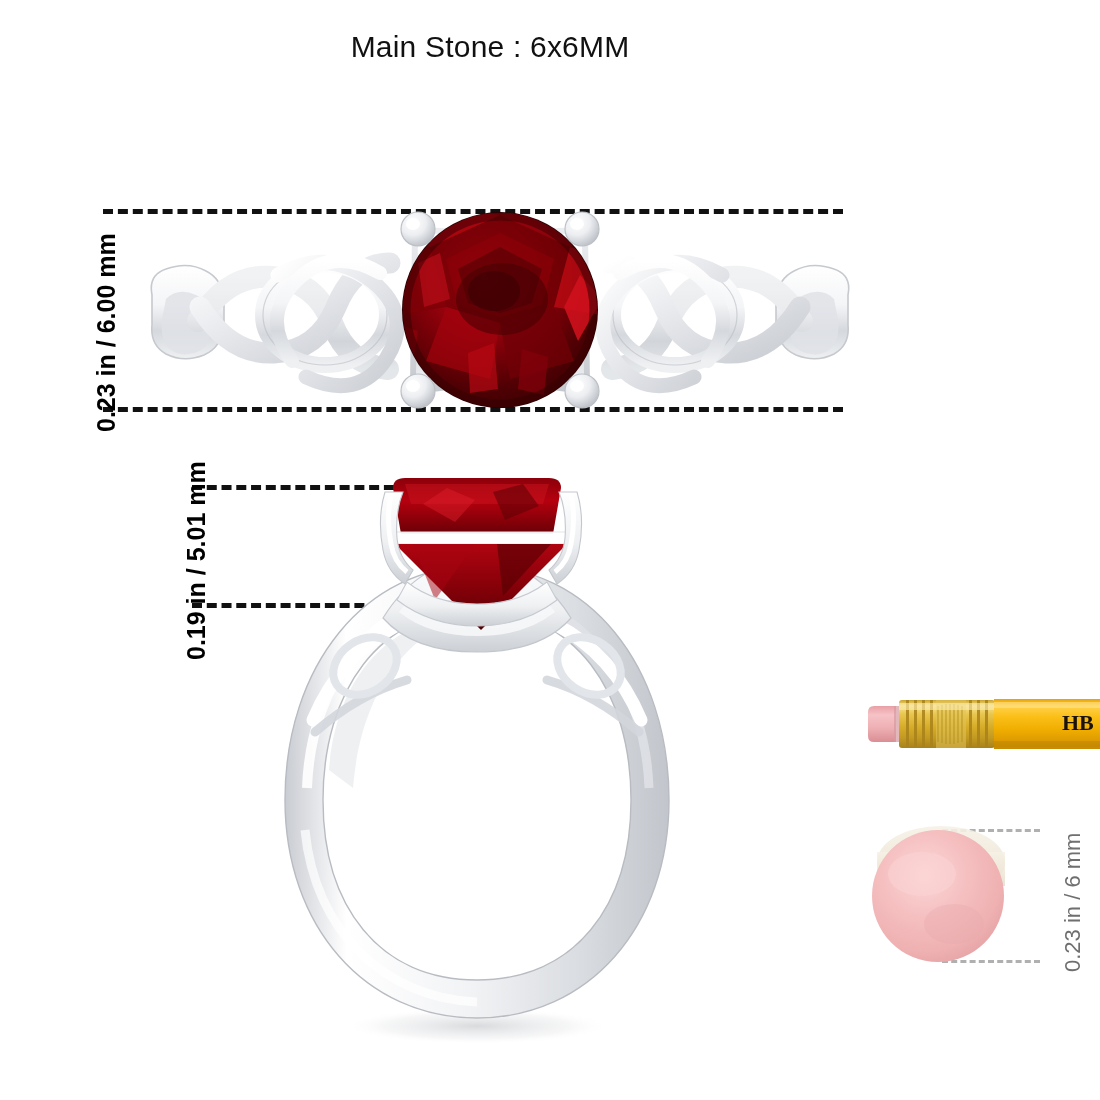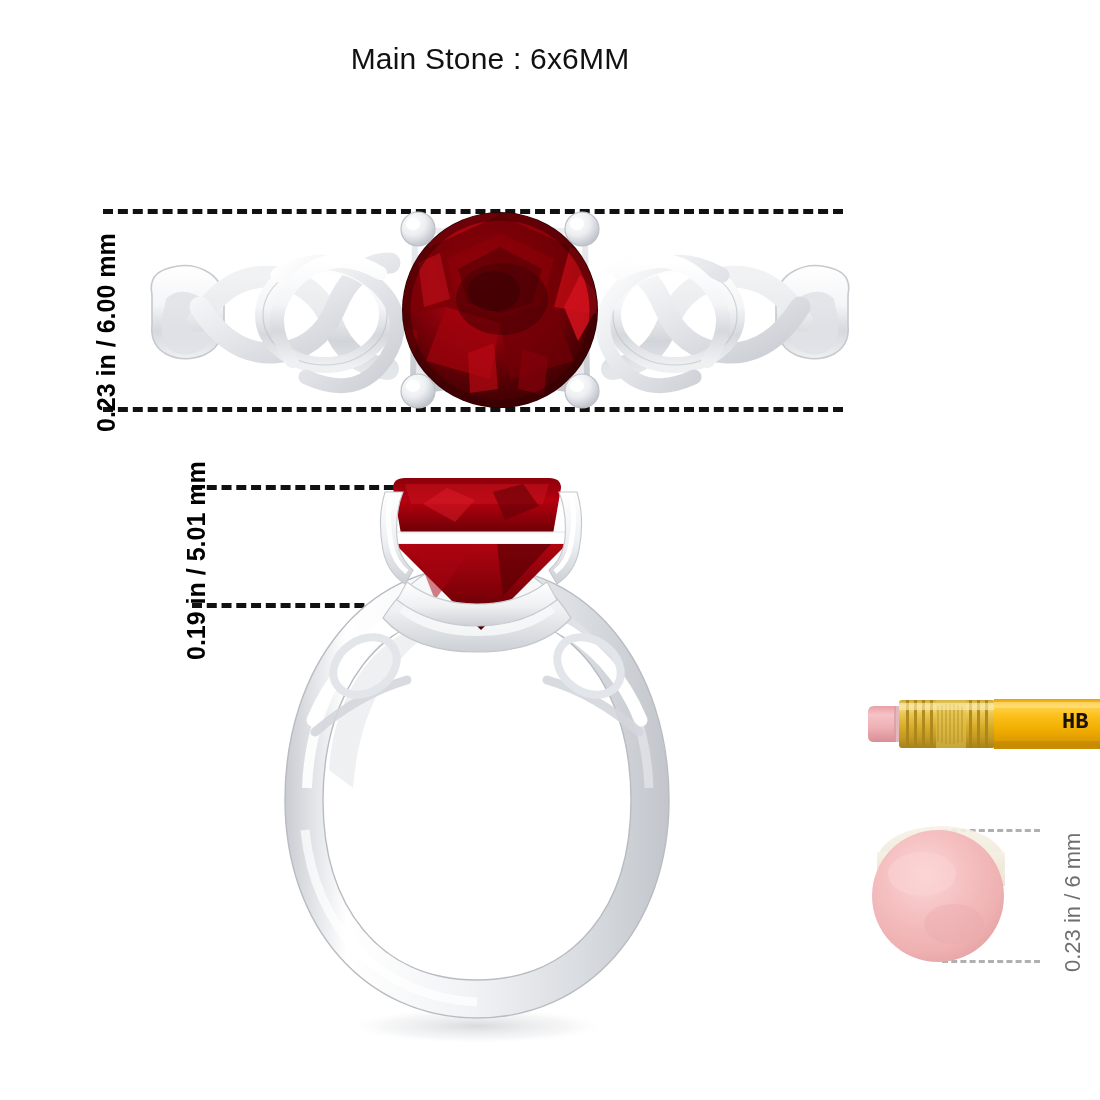--- a/index.html
+++ b/index.html
@@ -12,21 +12,21 @@
     height: 1100px;
     position: relative;
     overflow: hidden;
     font-family: "Liberation Sans", sans-serif;
     color: #000;
   }
 
   
   #title {
     position: absolute;
-    top: 42px;
+    top: 30px;
     left: 0;
     width: 980px;
     text-align: center;
     font-size: 30px;
     font-weight: 400;
     letter-spacing: 0.2px;
     color: #111;
   }
 
   
@@ -84,21 +84,21 @@
     height: 68px;
   }
   #pencil svg { display:block; width:100%; height:100%; }
   #pencil .hb {
     position: absolute;
     left: 196px;
     top: 20px;
     font-size: 22px;
     font-weight: 700;
     color: #1a1208;
-    font-family: Liberation Mono, monospace;
+    font-family: Liberation Serif, serif;
   }
 
   
   #eraser {
     position: absolute;
     left: 866px;
     top: 796px;
     width: 150px;
     height: 180px;
   }

